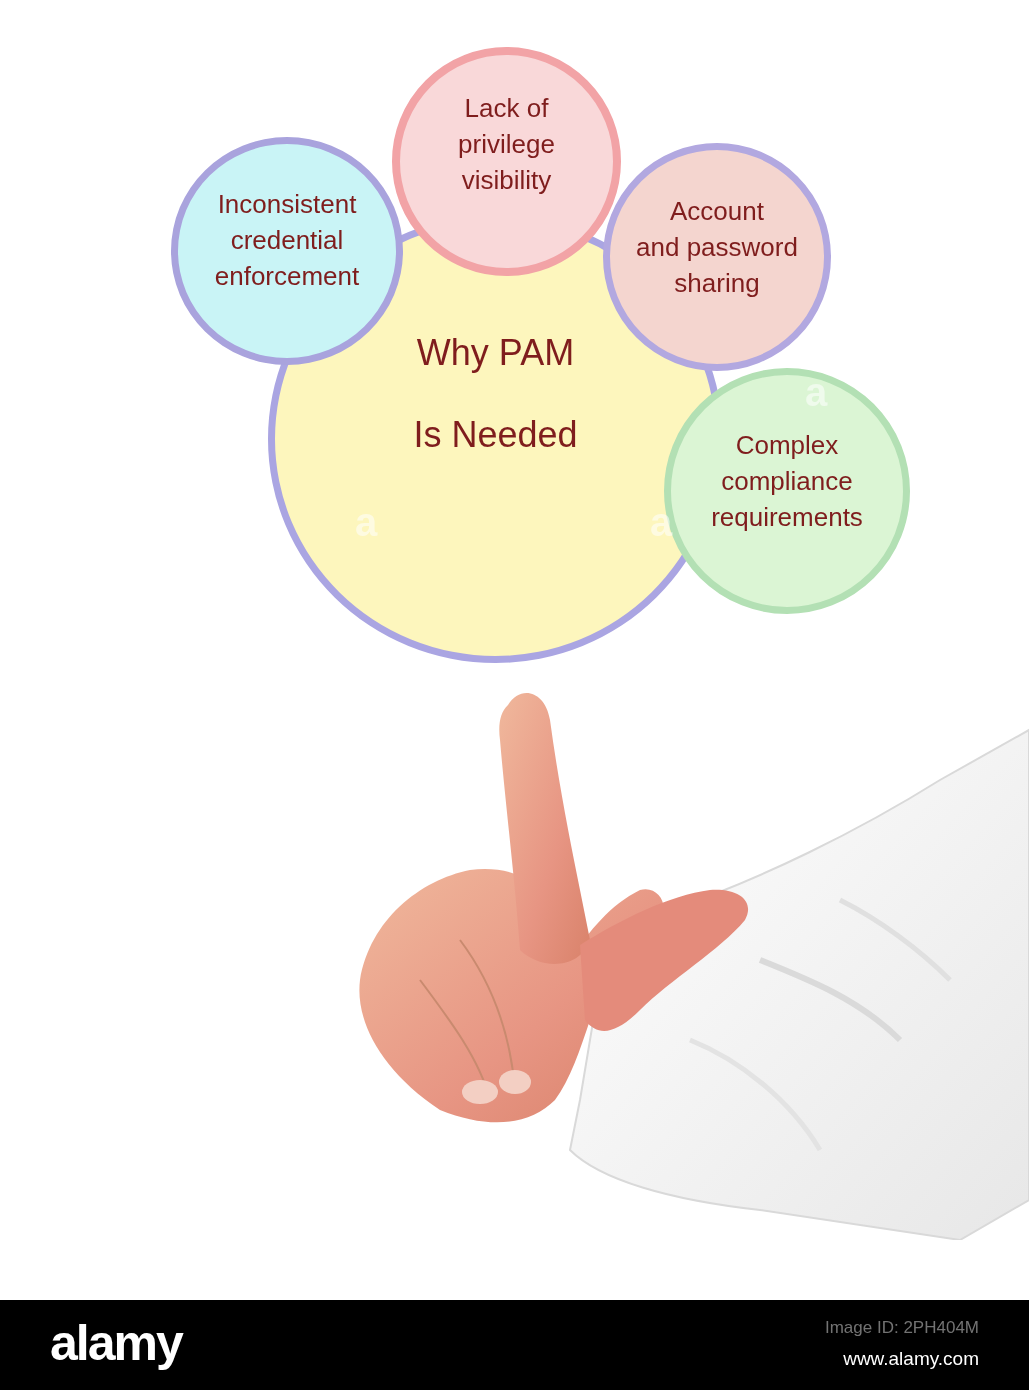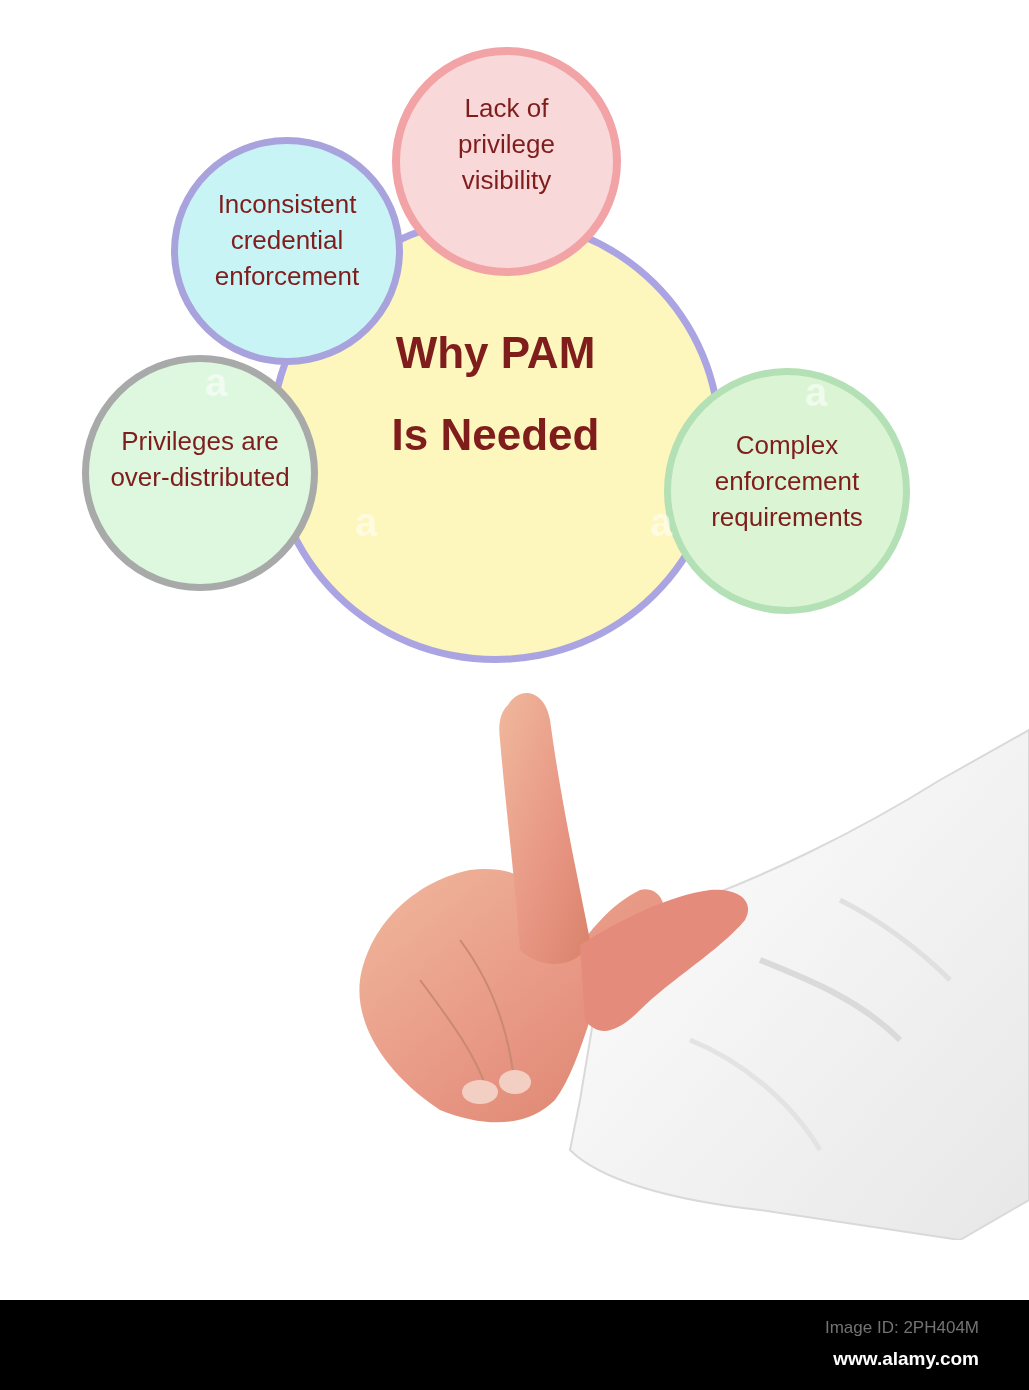--- a/index.html
+++ b/index.html
@@ -2,27 +2,27 @@
 <html><head>
 <meta charset="utf-8">
 <style>
   html, body { margin:0; padding:0; }
   body { width:1029px; height:1390px; background:#ffffff; position:relative; overflow:hidden;
          font-family:"Liberation Sans", sans-serif; }
   .stage { position:absolute; left:0; top:0; width:1029px; height:1300px; }
   .circle { position:absolute; border-radius:50%; box-sizing:border-box;
             display:flex; align-items:center; justify-content:center; text-align:center; }
   .circle .label { color:#7f1d1d; font-size:26px; line-height:36px; white-space:pre-line; }
-  .center .label { font-size:44px; font-weight:bold; line-height:82px; }
+  .center .label { font-size:36px; font-weight:normal; line-height:82px; }
   .hand-wrap { position:absolute; left:340px; top:680px; width:689px; height:560px; }
   .footer { position:absolute; left:0; top:1300px; width:1029px; height:90px; background:#000; }
   .footer .logo { position:absolute; left:50px; top:14px; color:#fff; font-size:50px; font-weight:bold;
                   letter-spacing:-2px; font-family:"Liberation Sans Narrow","Liberation Sans", sans-serif; }
   .footer .id { position:absolute; right:50px; top:18px; color:#737373; font-size:17px; }
-  .footer .url { position:absolute; right:50px; top:48px; color:#fff; font-size:19px; font-weight:bold; }
+  .footer .url { position:absolute; right:50px; top:48px; color:#fff; font-size:19px; font-weight:normal; }
   .wm { position:absolute; color:rgba(255,255,255,0.55); font-weight:bold; font-size:40px;
         font-family:"Liberation Sans", sans-serif; }
 </style>
 </head>
 <body>
 
 <div class="stage">
 
   <div class="circle center" style="left:268px; top:215px; width:455px; height:448px; background:#fdf6bd; border:7px solid #aaa5e2;">
     <div class="label" style="margin-top:-90px;">Why PAM
@@ -34,29 +34,30 @@
 privilege
 visibility</div>
   </div>
 
   <div class="circle" style="left:171px; top:137px; width:232px; height:228px; background:#c9f4f6; border:7px solid #a9a3dd;">
     <div class="label" style="margin-top:-22px;">Inconsistent
 credential
 enforcement</div>
   </div>
 
+  <div class="circle" style="left:603px; top:143px; width:228px; height:228px; background:#f4d5cf; border:7px solid #b2a8e0;">
+    <div class="label" style="margin-top:-20px;">Account
+and password
+sharing</div>
+  </div>
 
-  <div class="circle" style="left:82px; top:355px; width:236px; height:236px; background:#def7df; border:7px solid #a7aaa8;">
-    <div class="label" style="margin-top:-28px;">Privileges are
-over-distributed</div>
-  </div>
 
   <div class="circle" style="left:664px; top:368px; width:246px; height:246px; background:#dbf5d4; border:7px solid #b3e0b4;">
     <div class="label" style="margin-top:-20px;">Complex
-enforcement
+compliance
 requirements</div>
   </div>
 
   <div class="hand-wrap">
     <svg width="689" height="560" viewBox="0 0 689 560">
       <defs>
         <linearGradient id="skin" x1="0" y1="0" x2="1" y2="1">
           <stop offset="0" stop-color="#f0b89c"></stop>
           <stop offset="0.6" stop-color="#e79583"></stop>
           <stop offset="1" stop-color="#d9826a"></stop>
@@ -85,15 +86,16 @@
     </svg>
   </div>
 
   <span class="wm" style="left:205px; top:360px;">a</span>
   <span class="wm" style="left:355px; top:500px;">a</span>
   <span class="wm" style="left:650px; top:500px;">a</span>
   <span class="wm" style="left:805px; top:370px;">a</span>
 </div>
 
 <div class="footer">
+  <div class="logo">alamy</div>
   <div class="id">Image ID: 2PH404M</div>
   <div class="url">www.alamy.com</div>
 </div>
 
 </body></html>

